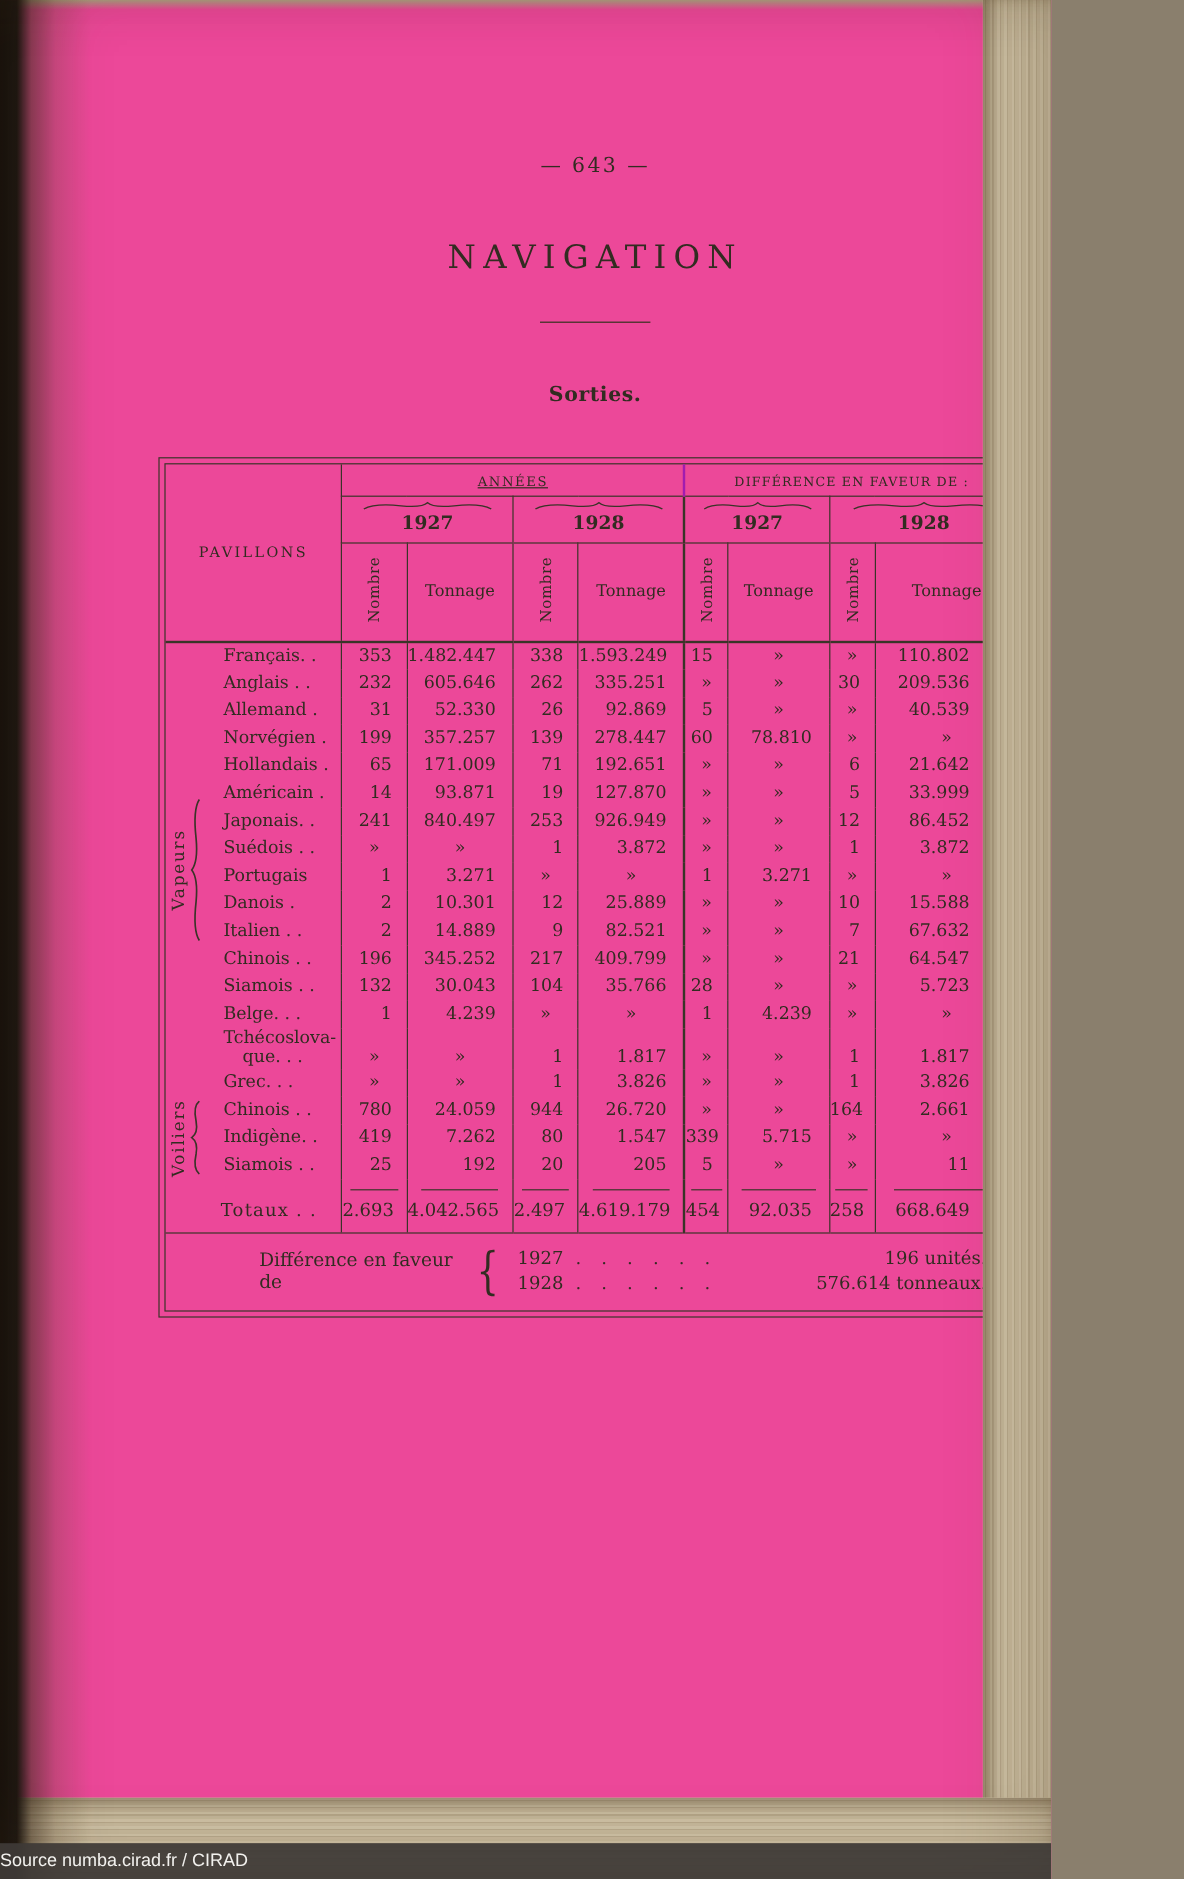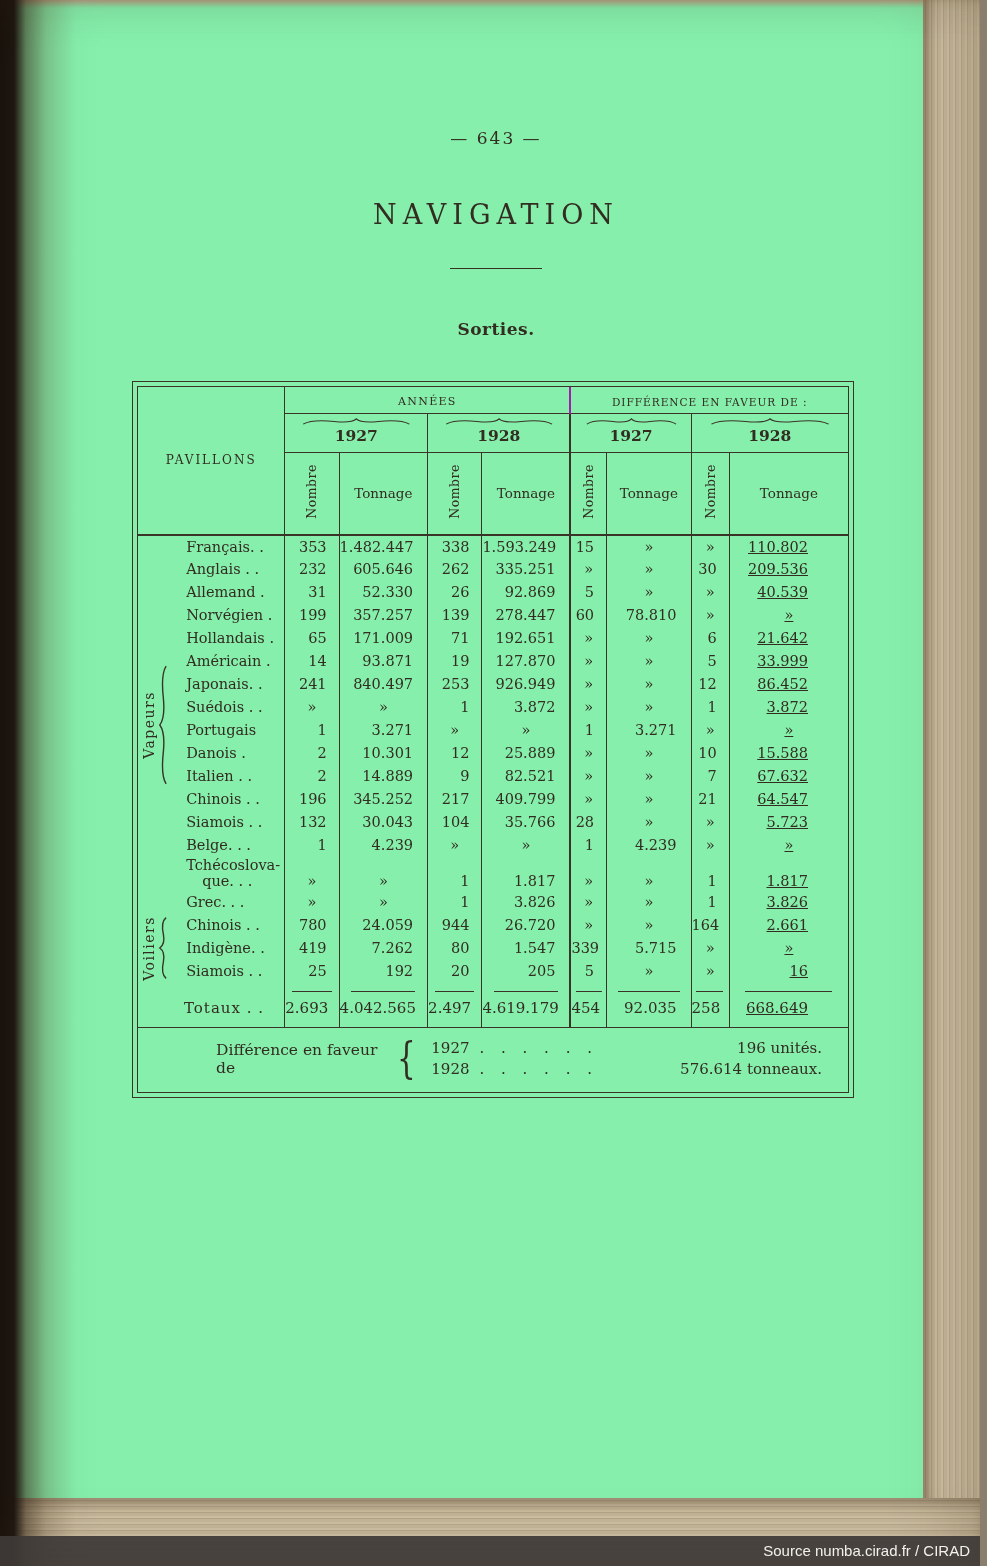--- a/index.html
+++ b/index.html
@@ -1,19 +1,19 @@
 <!DOCTYPE html>
 <html><head>
 <meta charset="utf-8">
 <style>
   * { margin:0; padding:0; box-sizing:border-box; }
   html,body { width:987px; height:1566px; }
   body { font-family:"DejaVu Serif","Liberation Serif",serif; background:#8a7f6d; overflow:hidden; }
 
-  .scan { position:relative; width:980px; height:1566px; background:#86efac; overflow:hidden; color:#322c21; }
+  .scan { position:relative; width:876px; height:1566px; background:#ec4899; overflow:hidden; color:#322c21; }
 
   
   .spine { position:absolute; left:0; top:0; bottom:0; width:76px; z-index:3; pointer-events:none;
     background:linear-gradient(90deg,#0f0c0a 0,#171310 14px,rgba(60,45,30,.5) 26px,rgba(90,70,45,.2) 46px,rgba(120,95,60,0) 76px); }
   .edge-top { position:absolute; top:0; left:0; right:0; height:8px; z-index:2;
     background:linear-gradient(180deg,#b2a285,rgba(178,162,132,0)); }
   .edge-right { position:absolute; top:0; right:0; bottom:0; width:57px; z-index:2;
     background:repeating-linear-gradient(90deg, #cfc2a6 0 2px, #b8a98c 2px 3px, #c6b89b 3px 6px);
     box-shadow:inset 10px 0 12px -5px rgba(80,60,35,.55); }
   .edge-bottom { position:absolute; left:0; right:0; bottom:0; height:68px; z-index:2;
@@ -32,41 +32,41 @@
   
   .table-outer { width:722px; margin:42px 0 0 70px; border:1.5px solid #3a3428; padding:4px; background:transparent; }
   .table-inner { border:1px solid #3a3428; }
 
   table.nav { width:100%; border-collapse:collapse; table-layout:fixed; color:#322c21; }
   table.nav th, table.nav td { overflow:hidden; }
 
   
   .c0,.c1,.c2,.c3,.c5,.c6,.c7 { border-left:1px solid #3a3428; }
   .c4 { border-left:2px solid #3a3428; }
-  .sec-annees { border-left:1px solid #3a3428; }
+  .sec-annees { border-left:1px solid #3a3428;text-decoration:underline; }
   .sec-diff { border-left:2px solid #a21caf; }
   .ybl1 { border-left:1px solid #3a3428; }
   .ybl2 { border-left:2px solid #3a3428; }
 
   
   .th-pav { vertical-align:middle; border-bottom:2.5px solid #3a3428; font-weight:normal; font-size:12px; letter-spacing:2px; }
   .th-sec { border-bottom:1px solid #3a3428; font-weight:normal; font-size:11px; letter-spacing:1.3px; padding:8px 0 5px; }
   .sec-diff { font-size:10.5px; letter-spacing:1px; }
   .th-year { border-bottom:1px solid #3a3428; font-size:15.5px; font-weight:bold; padding:1px 0 7px; }
   .overbrace { display:block; width:78%; height:7px; margin:3px auto 1px; }
   .th-n,.th-t { height:82px; border-bottom:2.5px solid #3a3428; font-weight:normal; vertical-align:middle; text-align:center; }
   .th-t { font-size:13.5px; }
   .vert { display:inline-block; writing-mode:vertical-rl; transform:rotate(180deg); font-size:12.5px; letter-spacing:.5px; }
 
   
   table.nav td { height:23px; font-size:14.5px; vertical-align:middle; }
   td.name { text-align:left; padding-left:16px; font-size:15.5px; white-space:nowrap;margin-top:24px; }
   td.nom { text-align:right; padding-right:12px; }
   td.ton { text-align:right; padding-right:14px; }
-  td.c7 { padding-right:40px;text-decoration:underline; }
+  td.c7 { padding-right:40px; }
   td.ditto { text-align:center; padding-right:0; font-size:13px; }
   .group-cell { vertical-align:middle; }
   .gwrap { display:flex; align-items:center; justify-content:center; gap:1px; }
   .glabel { writing-mode:vertical-rl; transform:rotate(180deg); font-size:14px; letter-spacing:1.5px; }
   tr.tall td { vertical-align:bottom; padding-bottom:2px; }
   .indent2 { padding-left:16px; }
 
   
   tr.totals td { padding-top:16px; padding-bottom:10px; border-bottom:1.5px solid #3a3428; font-size:15px; }
   tr.totals td.sum { background:linear-gradient(#3a3428,#3a3428) no-repeat top 8px center/74% 1px; }
@@ -75,21 +75,21 @@
   
   .tfoot { display:flex; align-items:center; gap:12px; padding:10px 26px 12px 78px; font-size:15.5px; }
   .tf-brace { font-size:42px; line-height:1; transform:scaleX(.7); font-weight:normal; }
   .tf-lines { display:flex; flex-direction:column; gap:3px; width:440px; }
   .tf-line { display:flex; align-items:baseline; font-size:15px; }
   .tf-dots { flex:1; overflow:hidden; white-space:nowrap; word-spacing:12px; padding:0 10px; }
   .tf-val { text-align:right; }
 
   .watermark { position:absolute; left:0; right:0; bottom:0; height:30px; z-index:6;
     background:rgba(62,58,55,.93); color:#f2f1ee; font-family:"Liberation Sans",sans-serif;
-    font-size:15px; line-height:30px; text-align:right; padding-right:10px; }
+    font-size:15px; line-height:30px; text-align:left; padding-right:10px; }
 
   .gbrace-svg { display:block; }
 </style>
 </head>
 <body>
 
 <div class="scan">
   <div class="content">
 
     <div class="page-number">— 643 —</div>
@@ -375,21 +375,21 @@
               </tr>
               <tr>
                 <td class="name">Siamois . .</td>
                 <td class="c0 nom">25</td>
                 <td class="c1 ton">192</td>
                 <td class="c2 nom">20</td>
                 <td class="c3 ton">205</td>
                 <td class="c4 nom">5</td>
                 <td class="c5 ton ditto">»</td>
                 <td class="c6 nom ditto">»</td>
-                <td class="c7 ton">16</td>
+                <td class="c7 ton">11</td>
               </tr>
               <tr class="totals">
                 <td class="name tot-label" colspan="2">Totaux . .</td>
                 <td class="c0 nom sum">2.693</td>
                 <td class="c1 ton sum">4.042.565</td>
                 <td class="c2 nom sum">2.497</td>
                 <td class="c3 ton sum">4.619.179</td>
                 <td class="c4 nom sum">454</td>
                 <td class="c5 ton sum">92.035</td>
                 <td class="c6 nom sum">258</td>

